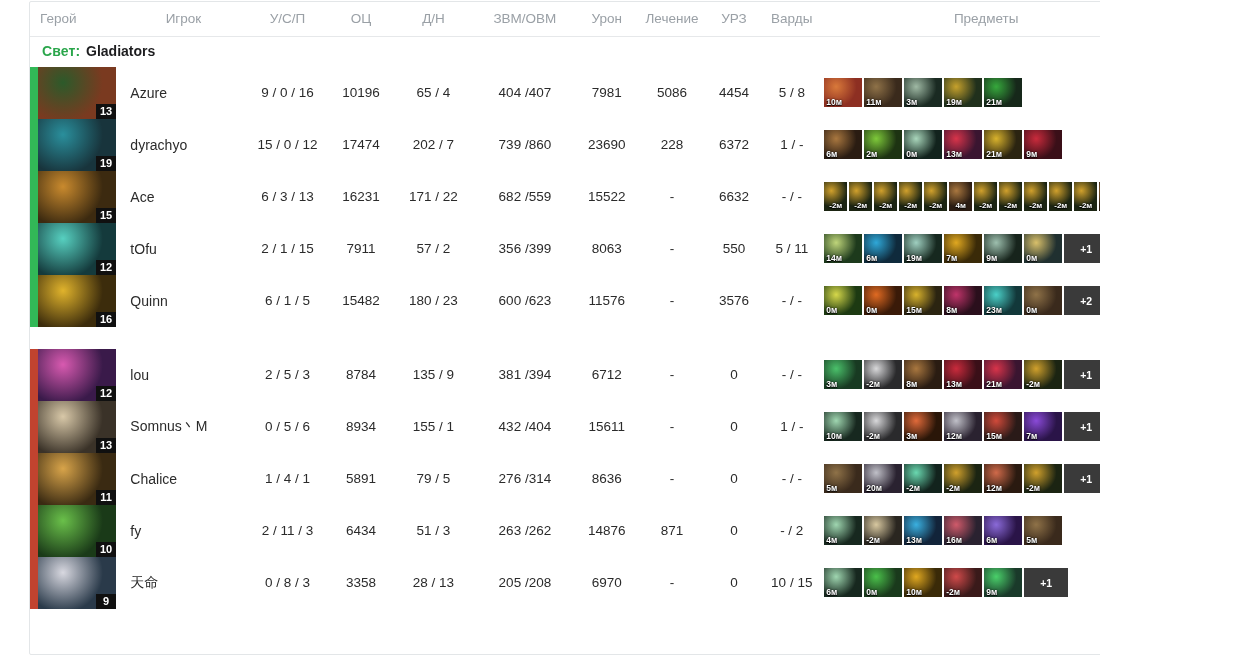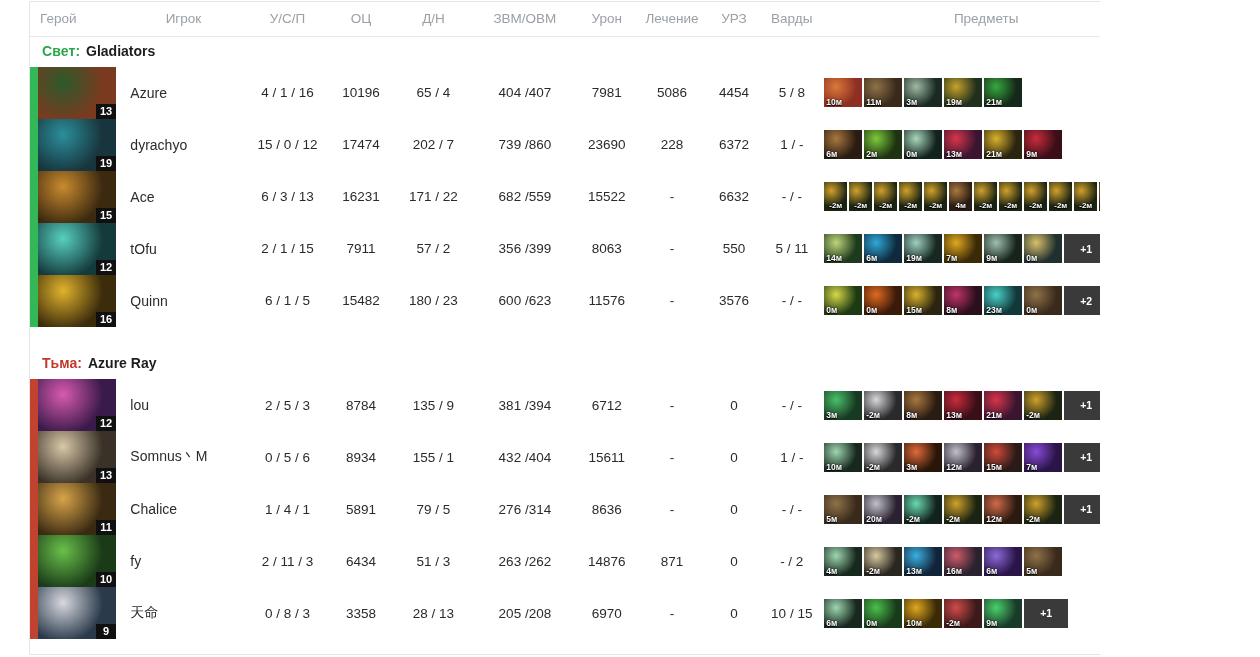--- a/index.html
+++ b/index.html
@@ -173,21 +173,21 @@
             <td class="c-hero">
               <div class="hero-cell">
                 <div class="hero-bar bar-radiant"></div>
                 <div class="hero-img">
                   <div class="art" style="background: radial-gradient(circle at 32% 30%, rgb(44, 90, 42) 0%, rgb(122, 58, 32) 62%), linear-gradient(135deg, rgb(122, 58, 32) 0%, rgb(201, 116, 58) 100%);"></div>
                   <div class="hero-lvl">13</div>
                 </div>
               </div>
             </td>
             <td class="c-player">Azure</td>
-            <td>4 / 1 / 16</td>
+            <td>9 / 0 / 16</td>
             <td>10196</td>
             <td>65 / 4</td>
             <td>404 /407</td>
             <td>7981</td>
             <td>5086</td>
             <td>4454</td>
             <td>5 / 8</td>
             <td>
               <div class="items-wrap">
                 <div class="item">
@@ -462,23 +462,20 @@
               <div class="np-cell">
                 <div class="np-icon">
                   <div class="art" style="background: radial-gradient(circle at 32% 30%, rgb(154, 208, 216) 0%, rgb(58, 34, 24) 62%), linear-gradient(135deg, rgb(58, 34, 24) 0%, rgb(154, 208, 216) 100%);"></div>
                 </div>
               </div>
             </td>
           </tr>
           <tr class="gaprow">
             <td colspan="12"></td>
           </tr>
-          <tr class="teamrow">
-            <td colspan="12"><span class="team-label team-side-dire">Тьма:</span><span class="team-name"> Azure Ray</span></td>
-          </tr>
           <tr class="prow">
             <td class="c-hero">
               <div class="hero-cell">
                 <div class="hero-bar bar-dire"></div>
                 <div class="hero-img">
                   <div class="art" style="background: radial-gradient(circle at 32% 30%, rgb(216, 90, 176) 0%, rgb(58, 26, 74) 62%), linear-gradient(135deg, rgb(58, 26, 74) 0%, rgb(28, 74, 106) 100%);"></div>
                   <div class="hero-lvl">12</div>
                 </div>
               </div>
             </td>

